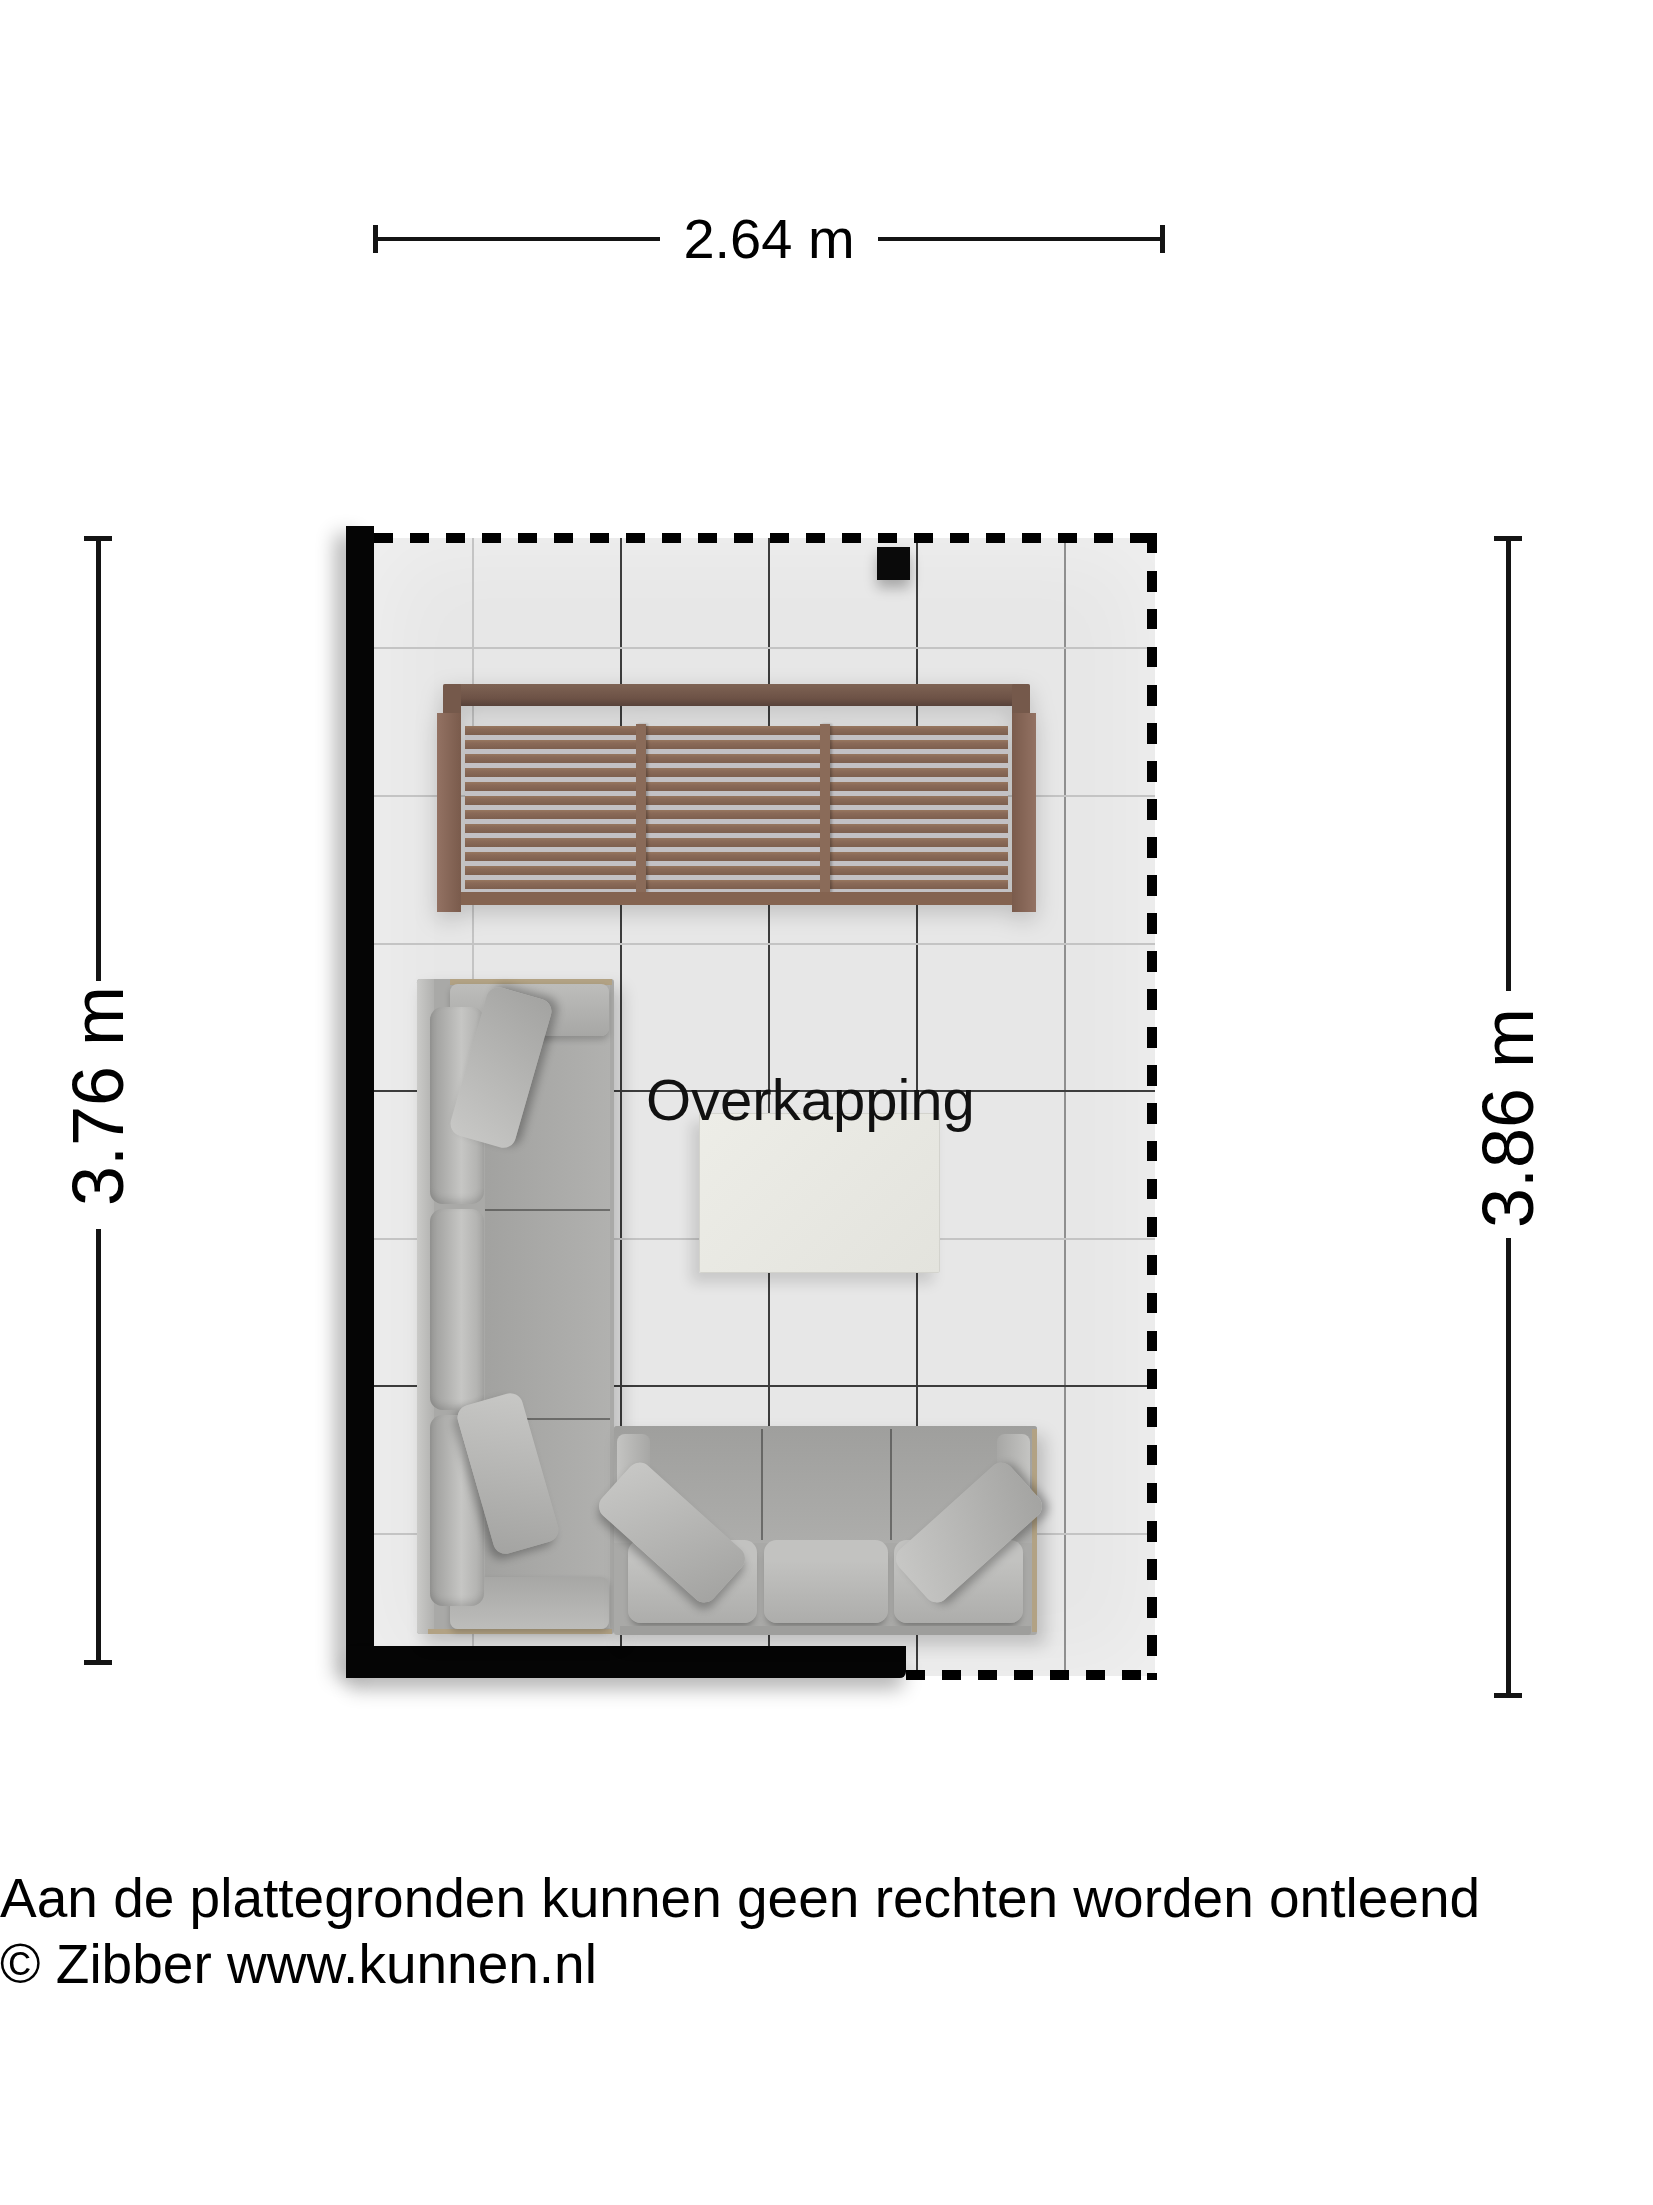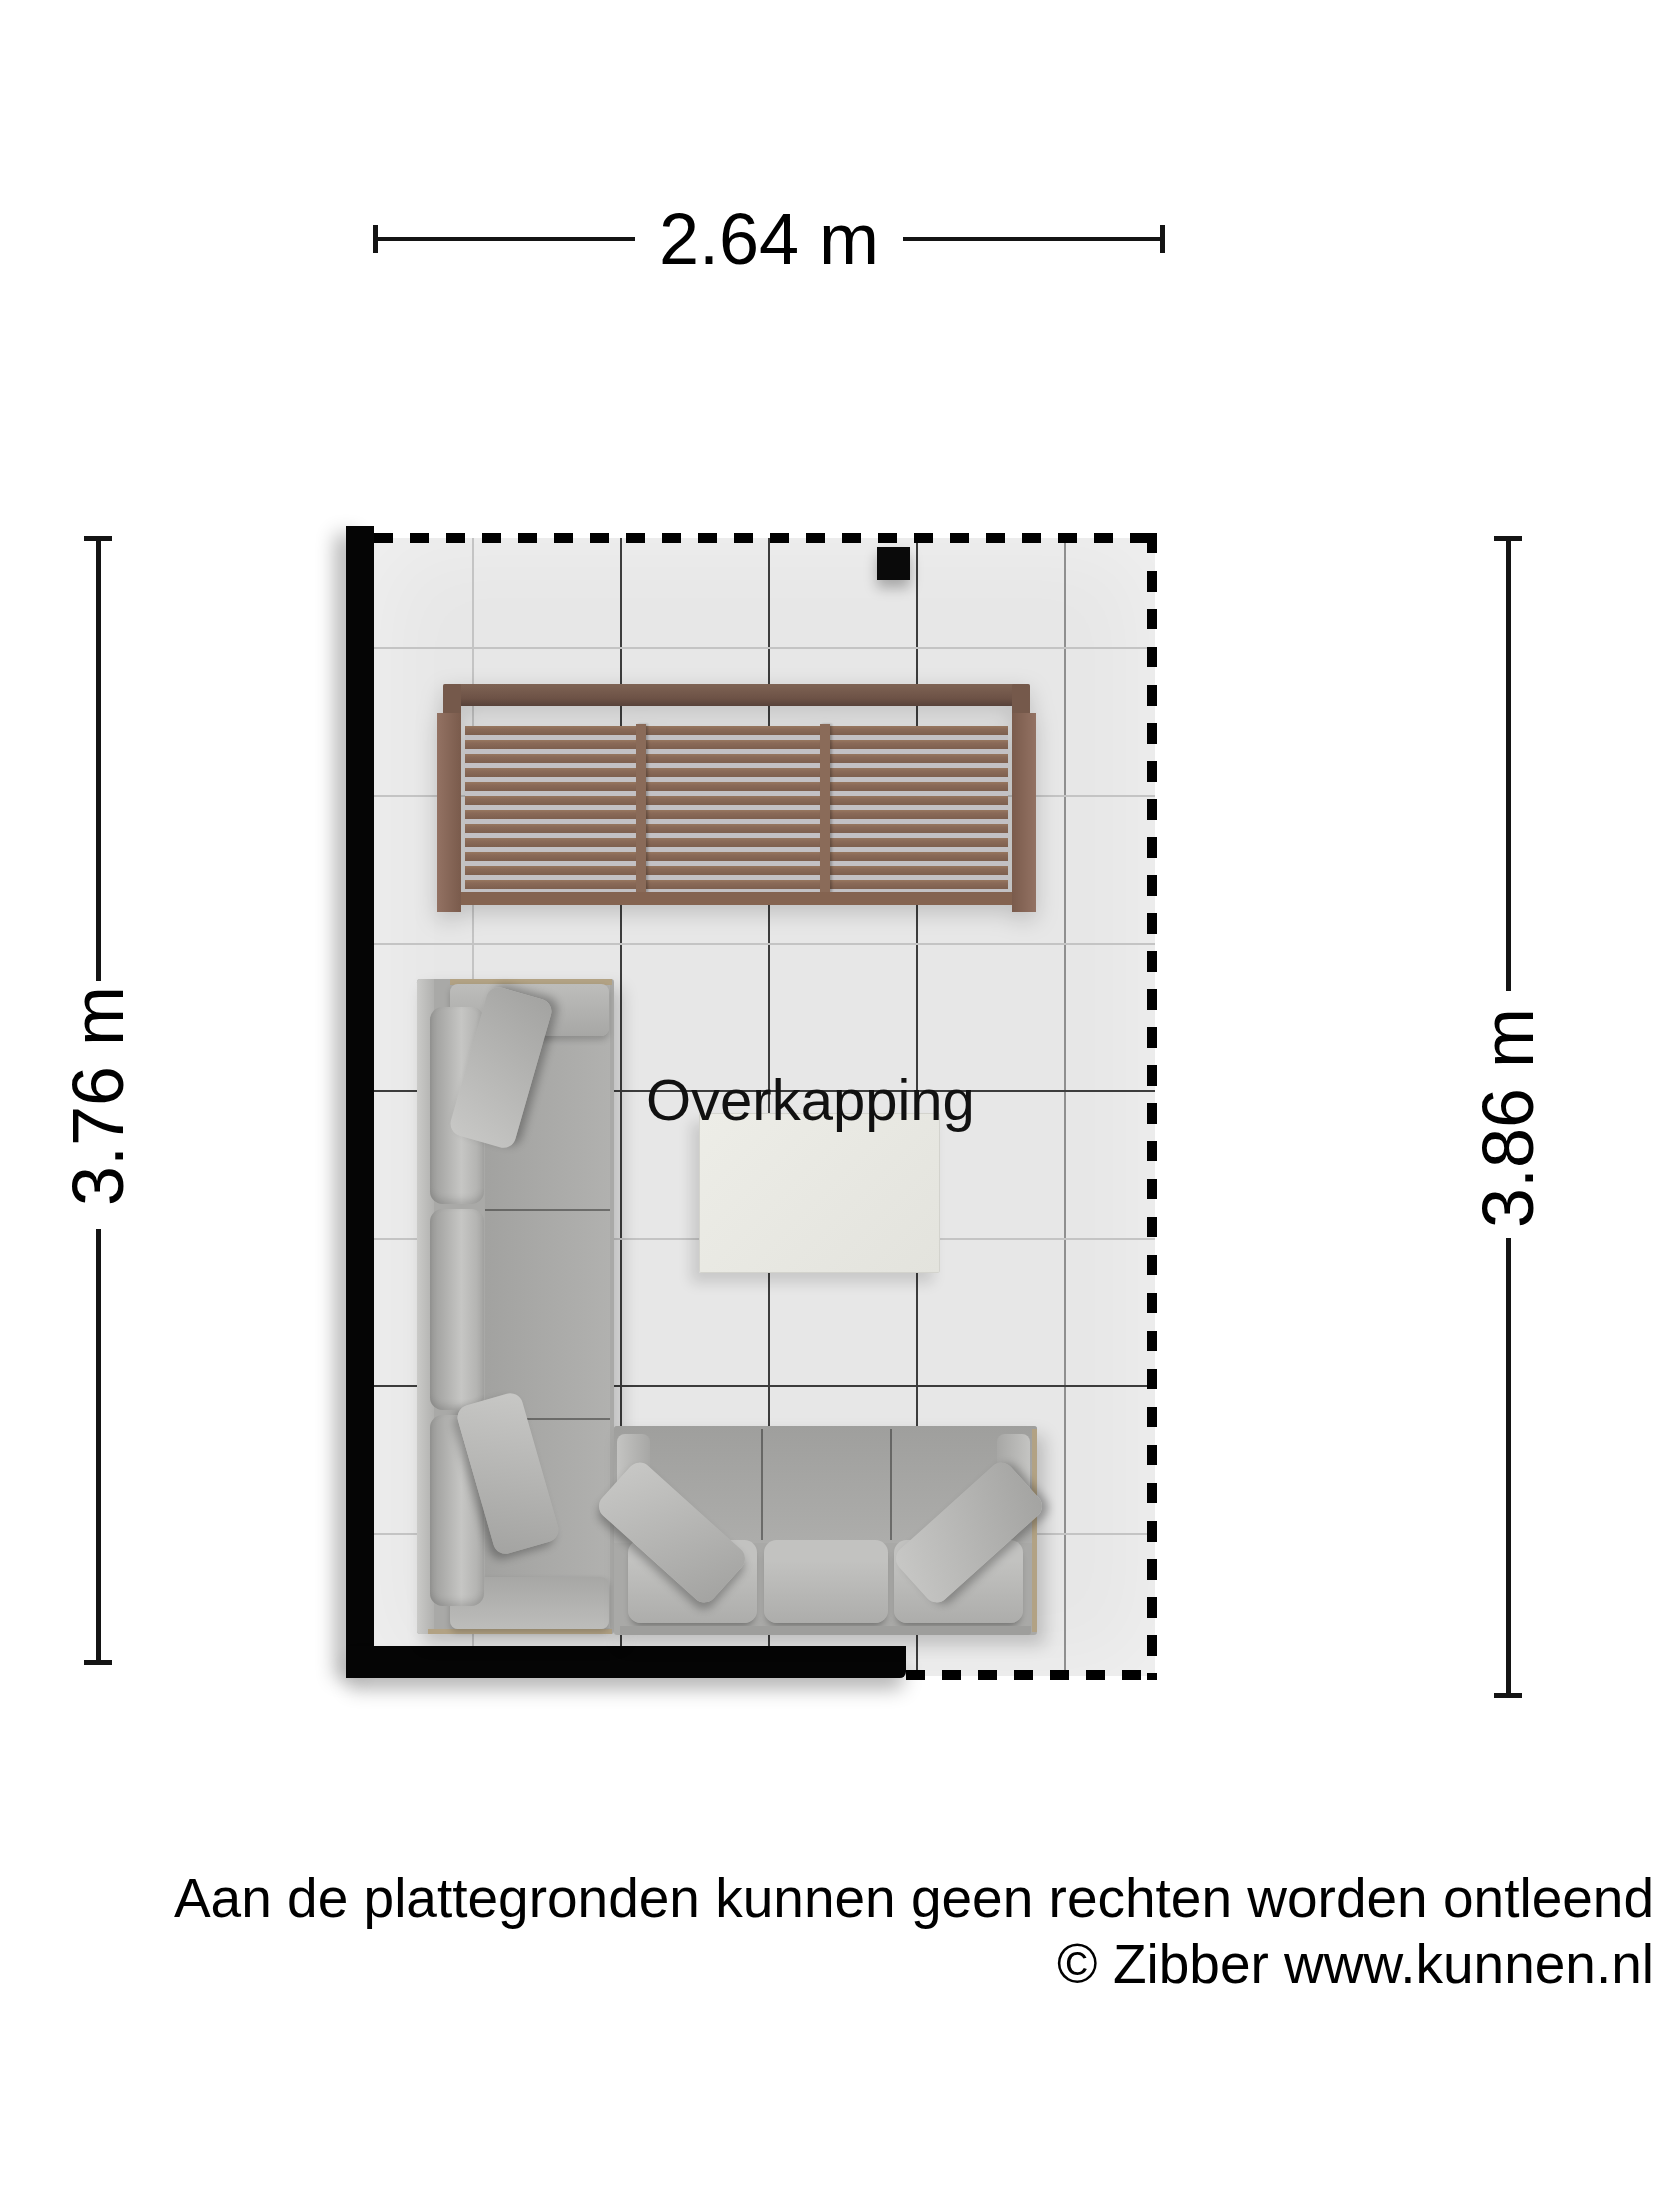--- a/index.html
+++ b/index.html
@@ -6,21 +6,21 @@
   .canvas{
     position:relative;width:1654px;height:2205px;background:#ffffff;
     font-family:"Liberation Sans", sans-serif;color:#000;overflow:hidden;
   }
   .abs{position:absolute;}
 
   
   .dim-top{left:373px;top:203px;width:792px;height:72px;display:flex;align-items:center;}
   .dim-seg-h{height:3.9px;background:#141414;flex:1;}
   .dim-tick-v{width:4.7px;height:28px;background:#141414;}
-  .dim-label{font-size:72px;line-height:72px;padding:0 23.6px;white-space:nowrap;}
+  .dim-label{font-size:56px;line-height:72px;padding:0 23.6px;white-space:nowrap;}
   .dim-seg-v{width:4.7px;background:#141414;}
   .dim-tick-h{width:28px;height:4.7px;background:#141414;}
   .dim-label-rot{font-size:72px;line-height:72px;white-space:nowrap;transform:translate(-50%,-50%) rotate(-90deg);}
 
   
   .floor{left:374px;top:538px;width:781px;height:1138px;background:#e7e7e7;
          box-shadow:inset 0 0 95px rgba(255,255,255,0.45);}
   .gline{position:absolute;background:#c4c4c4;}
   .gline.v{top:0;width:1.6px;height:100%;}
   .gline.h{left:0;height:1.6px;width:100%;}
@@ -96,21 +96,21 @@
   .pillow{position:absolute;width:154px;height:67px;border-radius:12.6px;
     background:linear-gradient(115deg,#c8c8c6,#a3a3a1);box-shadow:3.9px 5.5px 8.7px rgba(0,0,0,0.28);}
 
   
   .table{left:699px;top:1113px;width:239px;height:158px;border-radius:1.6px;
     background:linear-gradient(135deg,#ededE7,#e3e3dd);border:0.8px solid #d3d3cd;
     box-shadow:-7.9px 9.5px 14px rgba(0,0,0,0.13);}
 
   
   .room-label{left:646px;top:1068px;font-size:58px;line-height:63px;color:#111;white-space:nowrap;}
-  .footer{left:0;top:1865px;width:1654px;text-align:right;font-size:55px;line-height:66px;color:#000;}
+  .footer{left:0;top:1865px;width:1654px;text-align:left;font-size:55px;line-height:66px;color:#000;}
 </style>
 </head>
 <body>
 
 <div class="canvas">
 
   <div class="abs dim-top">
     <div class="dim-tick-v"></div>
     <div class="dim-seg-h"></div>
     <div class="dim-label">2.64 m</div>

